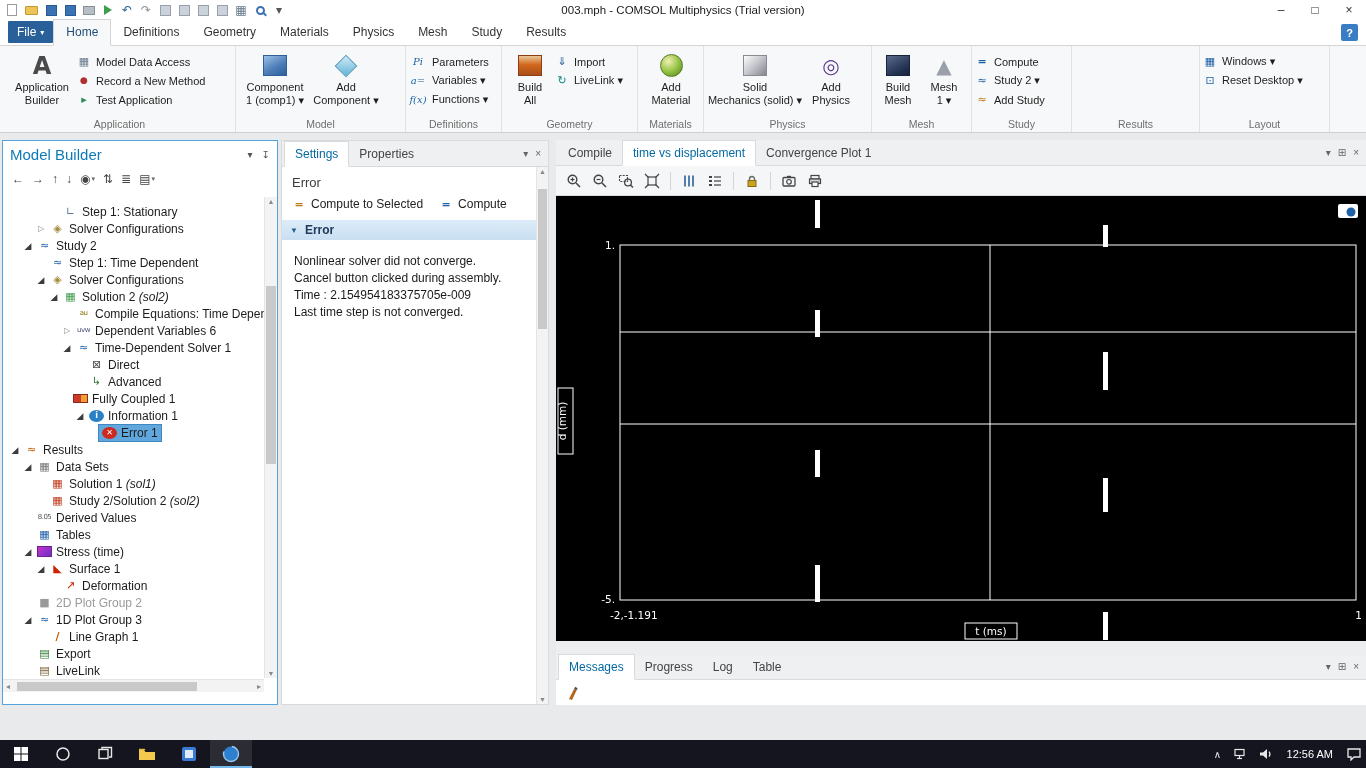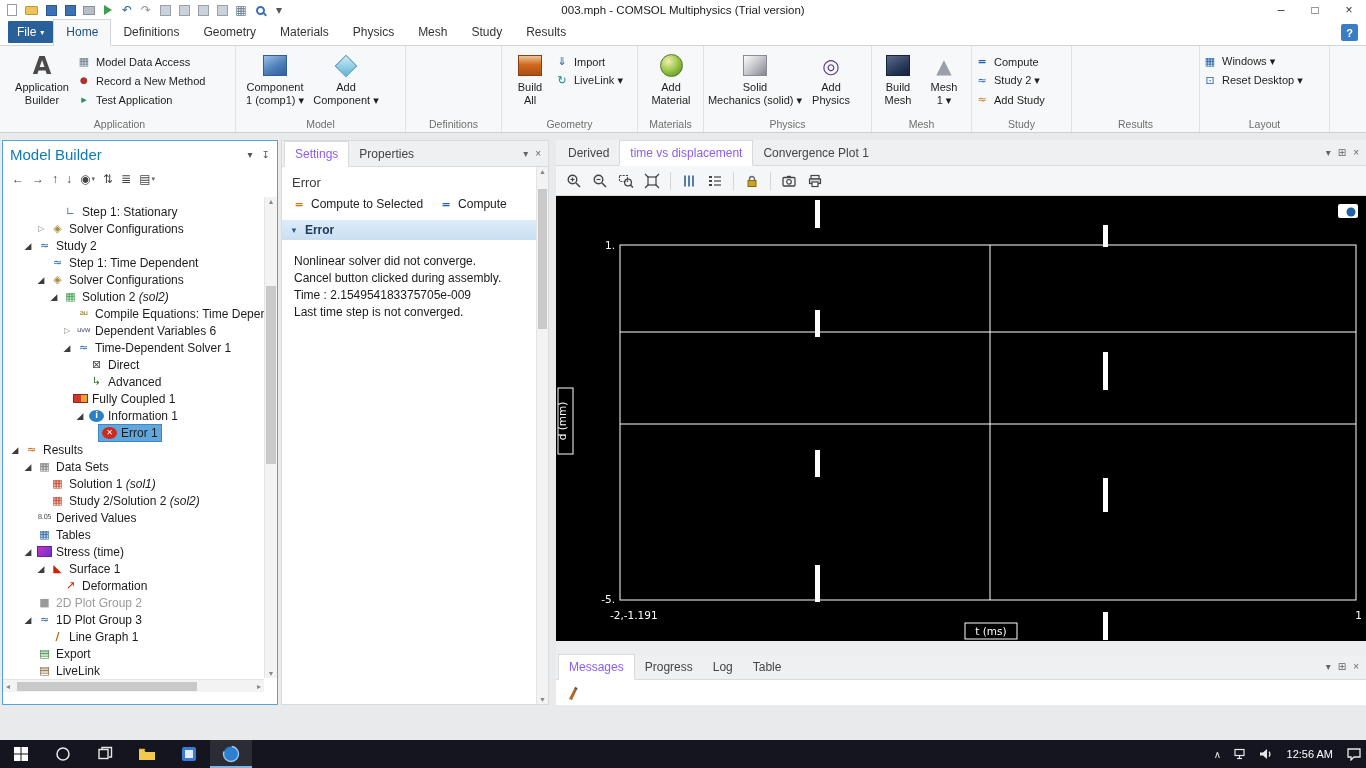--- a/index.html
+++ b/index.html
@@ -77,21 +77,21 @@
   .vthumb { position:absolute; left:1px; right:1px; background:#c9c9c9; }
   .varrow { position:absolute; left:0; right:0; text-align:center; font-size:7px; color:#888; }
   .hscroll { position:absolute; left:0; bottom:12px; right:13px; height:13px; background:#f3f3f3; border-top:1px solid #e4e4e4; }
   .hthumb { position:absolute; top:2px; height:9px; background:#c9c9c9; left:14px; width:180px; }
   .harrow { position:absolute; top:2px; font-size:8px; color:#888; }
 
   
   .ptabs { height:26px; background:#eef0f2; display:flex; align-items:flex-end; border-bottom:1px solid #d8dadc; padding-left:2px; }
   .tabs-flex { display:flex; align-items:flex-end; height:100%; }
   .ptab { padding:5px 10px 5px; font-size:12px; color:#444; white-space:nowrap; }
-  .ptab.active { background:#fff; border:1px solid #d8dadc; border-bottom-color:#fff; color:#8b5cf6; margin-bottom:-1px; z-index:1; }
+  .ptab.active { background:#fff; border:1px solid #d8dadc; border-bottom-color:#fff; color:#0369a1; margin-bottom:-1px; z-index:1; }
   .tabicons { margin-left:auto; display:flex; gap:7px; padding:0 7px 7px 0; color:#666; font-size:10px; }
   .tabicons span { display:inline-flex; }
 
   
   .sppanel { position:absolute; left:281px; top:140px; width:268px; height:565px; background:#eef0f2; border:1px solid #d8dadc; }
   .spbody { position:absolute; top:26px; left:0; right:0; bottom:0; background:#fff; }
   .spheading { margin:8px 0 0 10px; font-size:13px; color:#3c3c3c; }
   .sptoolbar { display:flex; gap:16px; margin:7px 0 0 10px; }
   .spbtn { display:flex; align-items:center; gap:5px; font-size:12px; color:#222; }
   .spbtn .icn { font-weight:bold; }
@@ -241,20 +241,36 @@
             </div>
             <div class="rbiglabel">
               <div>Add</div>
               <div>Component ▾</div>
             </div>
           </div>
         </div>
         <div class="rglabel">Model</div>
       </div>
       <div class="rgroup" style="width: 96px;">
+        <div class="rcontent">
+          <div class="rsmallcol">
+            <div class="rsmall">
+              <span class="icn txticon">Pi</span>
+              <span class="rslabel">Parameters</span>
+            </div>
+            <div class="rsmall">
+              <span class="icn txticon">a=</span>
+              <span class="rslabel">Variables ▾</span>
+            </div>
+            <div class="rsmall">
+              <span class="icn txticon">f(x)</span>
+              <span class="rslabel">Functions ▾</span>
+            </div>
+          </div>
+        </div>
         <div class="rglabel">Definitions</div>
       </div>
       <div class="rgroup" style="width: 136px;">
         <div class="rcontent">
           <div class="rbig" style="width: 50px;">
             <div class="rbigicon">
               <span class="icn iblocks"></span>
             </div>
             <div class="rbiglabel">
               <div>Build</div>
@@ -656,21 +672,21 @@
         <div class="varrow" style="top:1px">▲</div>
         <div class="spvthumb"></div>
         <div class="varrow" style="bottom:1px">▼</div>
       </div>
     </div>
   </div>
 
   <div class="gpanel">
     <div class="ptabs" id="g-tabrow">
         <div class="tabs-flex">
-          <div class="ptab">Derived</div>
+          <div class="ptab">Compile</div>
           <div class="ptab active">time vs displacement</div>
           <div class="ptab">Convergence Plot 1</div>
         </div>
         <div class="tabicons">
           <span>▾</span>
           <span>⊞</span>
           <span>×</span>
         </div>
       </div>
     <div class="gtoolbar" id="g-toolbar">

